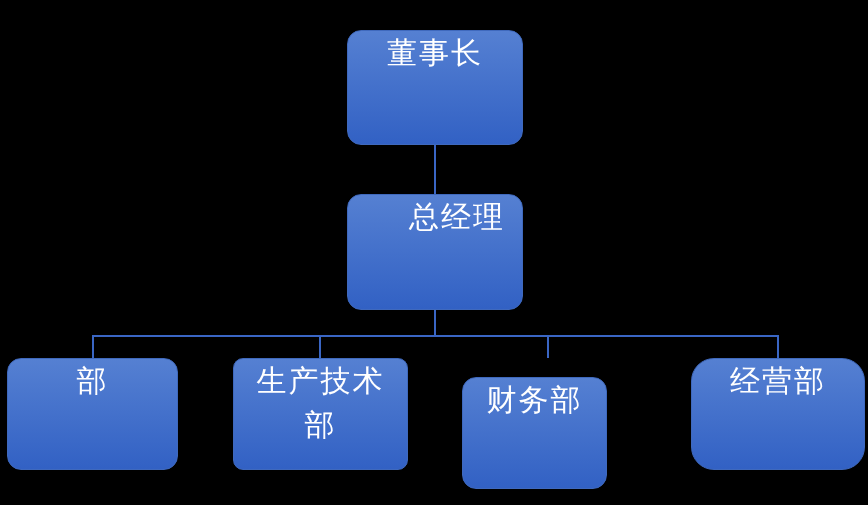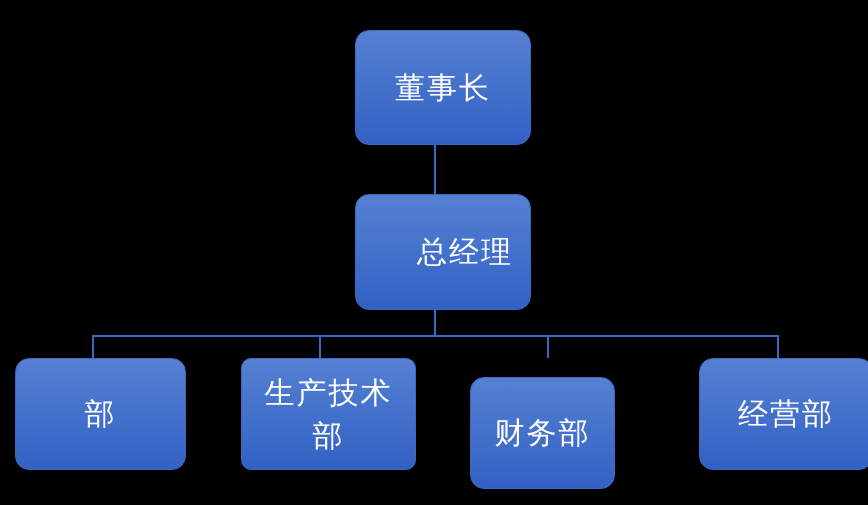--- a/index.html
+++ b/index.html
@@ -18,42 +18,41 @@
   .node {
     position: absolute;
     box-sizing: border-box;
     border-radius: 14px;
     background: linear-gradient(to bottom, var(--box-top, #5580d2) 0%, var(--box-bottom, #3261c4) 100%);
     border: 1px solid var(--box-border, #3f69bd);
     color: var(--text, #ffffff);
     display: flex;
     flex-direction: column;
     align-items: center;
-    justify-content: center;
+    justify-content: flex-start;
     text-align: center;
     font-size: 30px;
     line-height: 1.45;
     letter-spacing: 2px;
     font-weight: 400;
-    margin-left: 8px;
   }
   .node .line { display: block; white-space: nowrap; }
 
   .connector {
     position: absolute;
     background: var(--connector, #3a66c4);
   }
 
   
   #node-chairman       { left: 347px; top: 30px;  width: 176px; height: 115px; }
   #node-gm             { left: 347px; top: 194px; width: 176px; height: 116px; padding-left: 44px; }
   #node-dept-1         { left: 7px;   top: 358px; width: 171px; height: 112px; }
   #node-dept-2         { left: 233px; top: 358px; width: 175px; height: 112px; border-radius: 10px; }
   #node-dept-3         { left: 462px; top: 377px; width: 145px; height: 112px; }
-  #node-dept-4         { left: 691px; top: 358px; width: 174px; height: 112px; }
+  #node-dept-4         { left: 691px; top: 358px; width: 174px; height: 112px; border-radius: 23px; }
 
   
   #conn-chairman-gm    { left: 434px; top: 145px; width: 2px;   height: 49px; }
   #conn-gm-stem        { left: 434px; top: 310px; width: 2px;   height: 26px; }
   #conn-rail           { left: 92px;  top: 335px; width: 687px; height: 2px;  }
   #conn-drop-1         { left: 92px;  top: 337px; width: 2px;   height: 21px; }
   #conn-drop-2         { left: 319px; top: 337px; width: 2px;   height: 21px; }
   #conn-drop-3         { left: 547px; top: 337px; width: 2px;   height: 21px; }
   #conn-drop-4         { left: 777px; top: 337px; width: 2px;   height: 21px; }
 </style>

